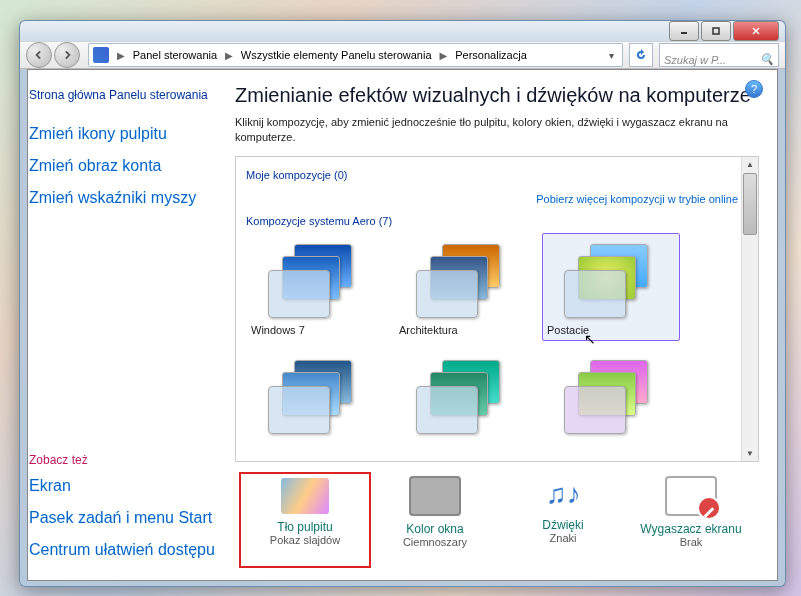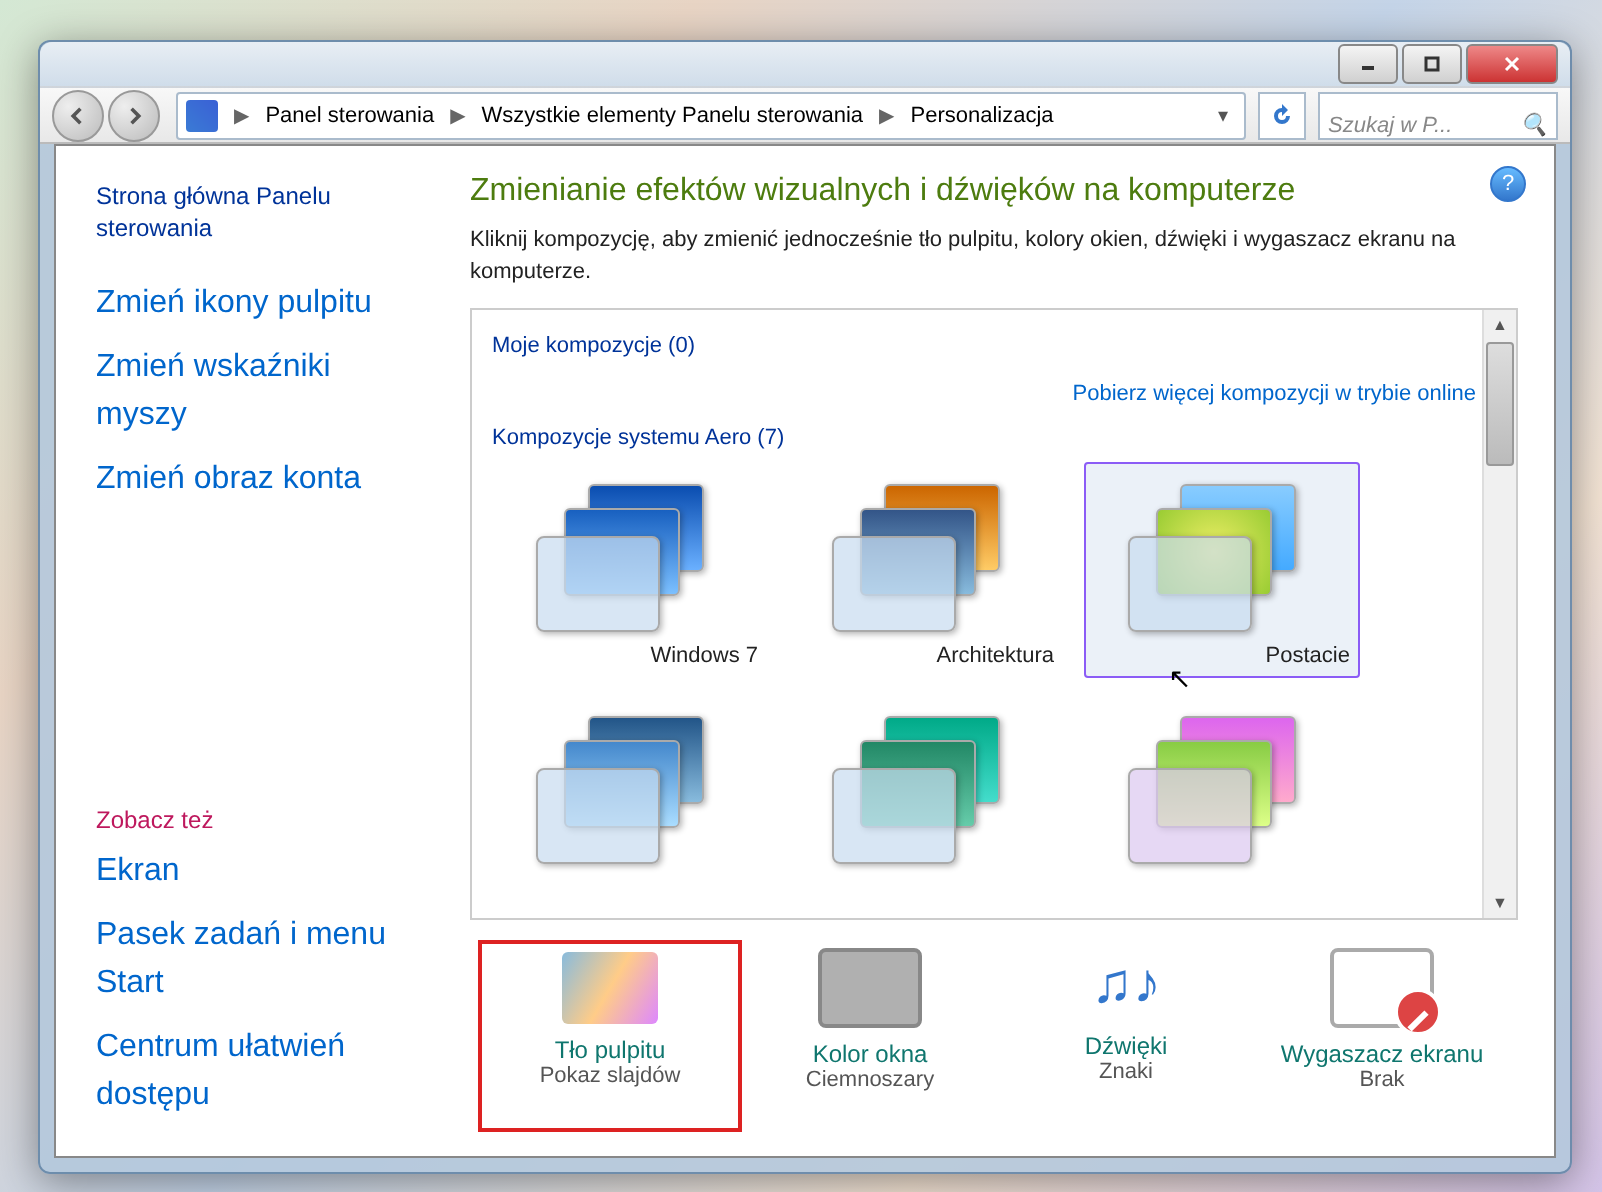--- a/index.html
+++ b/index.html
@@ -12,40 +12,40 @@
 .navbar{height:34px;background:linear-gradient(#f8f8f8,#e8e8e8);display:flex;align-items:center;padding:0 6px;border-bottom:1px solid #bbb}
 .navbtn{width:24px;height:24px;border-radius:50%;background:radial-gradient(circle at 30% 30%,#eee,#bbb);border:1px solid #999;margin-right:2px;display:flex;align-items:center;justify-content:center}
 .breadcrumb{flex:1;height:22px;background:#fff;border:1px solid #abc;border-radius:2px;display:flex;align-items:center;padding:0 4px;margin:0 6px;font-size:11px}
 .breadcrumb .bicon{width:16px;height:16px;background:linear-gradient(45deg,#3a7bd5,#3a60d5);margin-right:4px;border-radius:2px}
 .breadcrumb span{padding:0 4px}
 .breadcrumb .sep{color:#666;font-size:10px}
 .refresh{width:22px;height:22px;border:1px solid #abc;background:#fff;display:flex;align-items:center;justify-content:center;margin-right:6px}
 .search{width:110px;height:22px;background:#fff;border:1px solid #abc;display:flex;align-items:flex-end;padding:0 4px;font-size:11px;color:#888;font-style:italic}
 .search .sicon{margin-left:auto;color:#37c}
 .client{flex:1;display:flex;background:#fff;margin:0 7px 7px 7px;border:1px solid #888}
-.sidebar{width:194px;background:#fff;padding:14px 20px;display:flex;flex-direction:column}
+.sidebar{width:194px;background:#fff;padding:14px 1px;display:flex;flex-direction:column}
 .sidelink{color:#0066cc;font-size:16px;padding:4px 0;cursor:pointer;line-height:1.5}
 .sidehead{color:#003399;font-size:12px;padding:4px 0;line-height:1.3}
 .spacer{flex:1}
 .sidesub{color:#333;font-size:12px;padding:3px 0}
 .main{flex:1;padding:14px 18px 8px 18px;position:relative;display:flex;flex-direction:column}
 .help{position:absolute;right:14px;top:10px;width:16px;height:16px;border-radius:50%;background:linear-gradient(#6bf,#37c);color:#fff;font-size:11px;display:flex;align-items:center;justify-content:center;border:1px solid #37c}
-h1{font-size:16px;font-weight:normal;color:#4d7c0f;margin:0 0 8px 0}
+h1{font-size:20px;font-weight:normal;color:#0f172a;margin:0 0 8px 0}
 .desc{font-size:11px;color:#222;line-height:1.4;margin-bottom:10px}
 .themebox{border:1px solid #ccc;flex:1;position:relative;overflow:hidden}
 .themescroll{position:absolute;right:0;top:0;bottom:0;width:16px;background:#f0f0f0;border-left:1px solid #ddd}
 .themescroll .thumb{position:absolute;left:1px;right:1px;top:16px;height:60px;background:linear-gradient(#ddd,#bbb);border:1px solid #999;border-radius:2px}
 .themescroll .arr{position:absolute;left:0;right:0;height:15px;display:flex;align-items:center;justify-content:center;font-size:8px;color:#555}
 .themescroll .arr.up{top:0}
 .themescroll .arr.dn{bottom:0}
 .themecontent{padding:8px 10px;}
 .secthead{font-size:11px;color:#003399;padding:4px 0 6px 0}
 .onlinelink{color:#0066cc;font-size:11px;text-align:right;padding:6px 10px}
 .themerow{display:flex;gap:10px;margin-bottom:8px}
-.theme{width:128px;text-align:right;padding:4px;border:1px solid transparent;border-radius:2px}
+.theme{width:128px;text-align:left;padding:4px;border:1px solid transparent;border-radius:2px}
 .theme.selected{border:1px solid #8b5cf6;background:rgba(120,160,210,0.15)}
 .thumbstack{width:110px;height:80px;margin:0 auto 6px auto;position:relative}
 .thumbstack .card{position:absolute;width:56px;height:42px;border:1px solid #aaa;border-radius:3px;box-shadow:1px 1px 3px rgba(0,0,0,0.3)}
 .thumbstack .c1{left:34px;top:6px;background:linear-gradient(45deg,#4a8,#8cf)}
 .thumbstack .c2{left:22px;top:18px;background:linear-gradient(45deg,#fa4,#fc8)}
 .thumbstack .c3{left:8px;top:32px;background:rgba(200,220,240,0.7);width:60px;height:46px;border-radius:4px}
 .theme .tlabel{font-size:11px;color:#222}
 .cursor{position:absolute;left:564px;top:310px;font-size:14px;color:#000;pointer-events:none}
 .bottombar{display:flex;justify-content:space-around;padding:10px 4px 4px 4px;height:96px}
 .botitem{text-align:center;width:120px;padding:4px}
@@ -117,22 +117,22 @@
       <span class="sicon">🔍</span>
     </div>
   </div>
 
   <div class="client">
 
     <div class="sidebar">
       <div class="sidehead">Strona główna Panelu sterowania</div>
       <div style="height:10px"></div>
       <div class="sidelink">Zmień ikony pulpitu</div>
+      <div class="sidelink">Zmień obraz konta</div>
       <div class="sidelink">Zmień wskaźniki myszy</div>
-      <div class="sidelink">Zmień obraz konta</div>
       <div class="spacer"></div>
       <div class="sidesub" style="color:#be185d">Zobacz też</div>
       <div class="sidelink">Ekran</div>
       <div class="sidelink">Pasek zadań i menu Start</div>
       <div class="sidelink">Centrum ułatwień dostępu</div>
     </div>
 
     <div class="main">
       <div class="help">?</div>
       <h1>Zmienianie efektów wizualnych i dźwięków na komputerze</h1>

